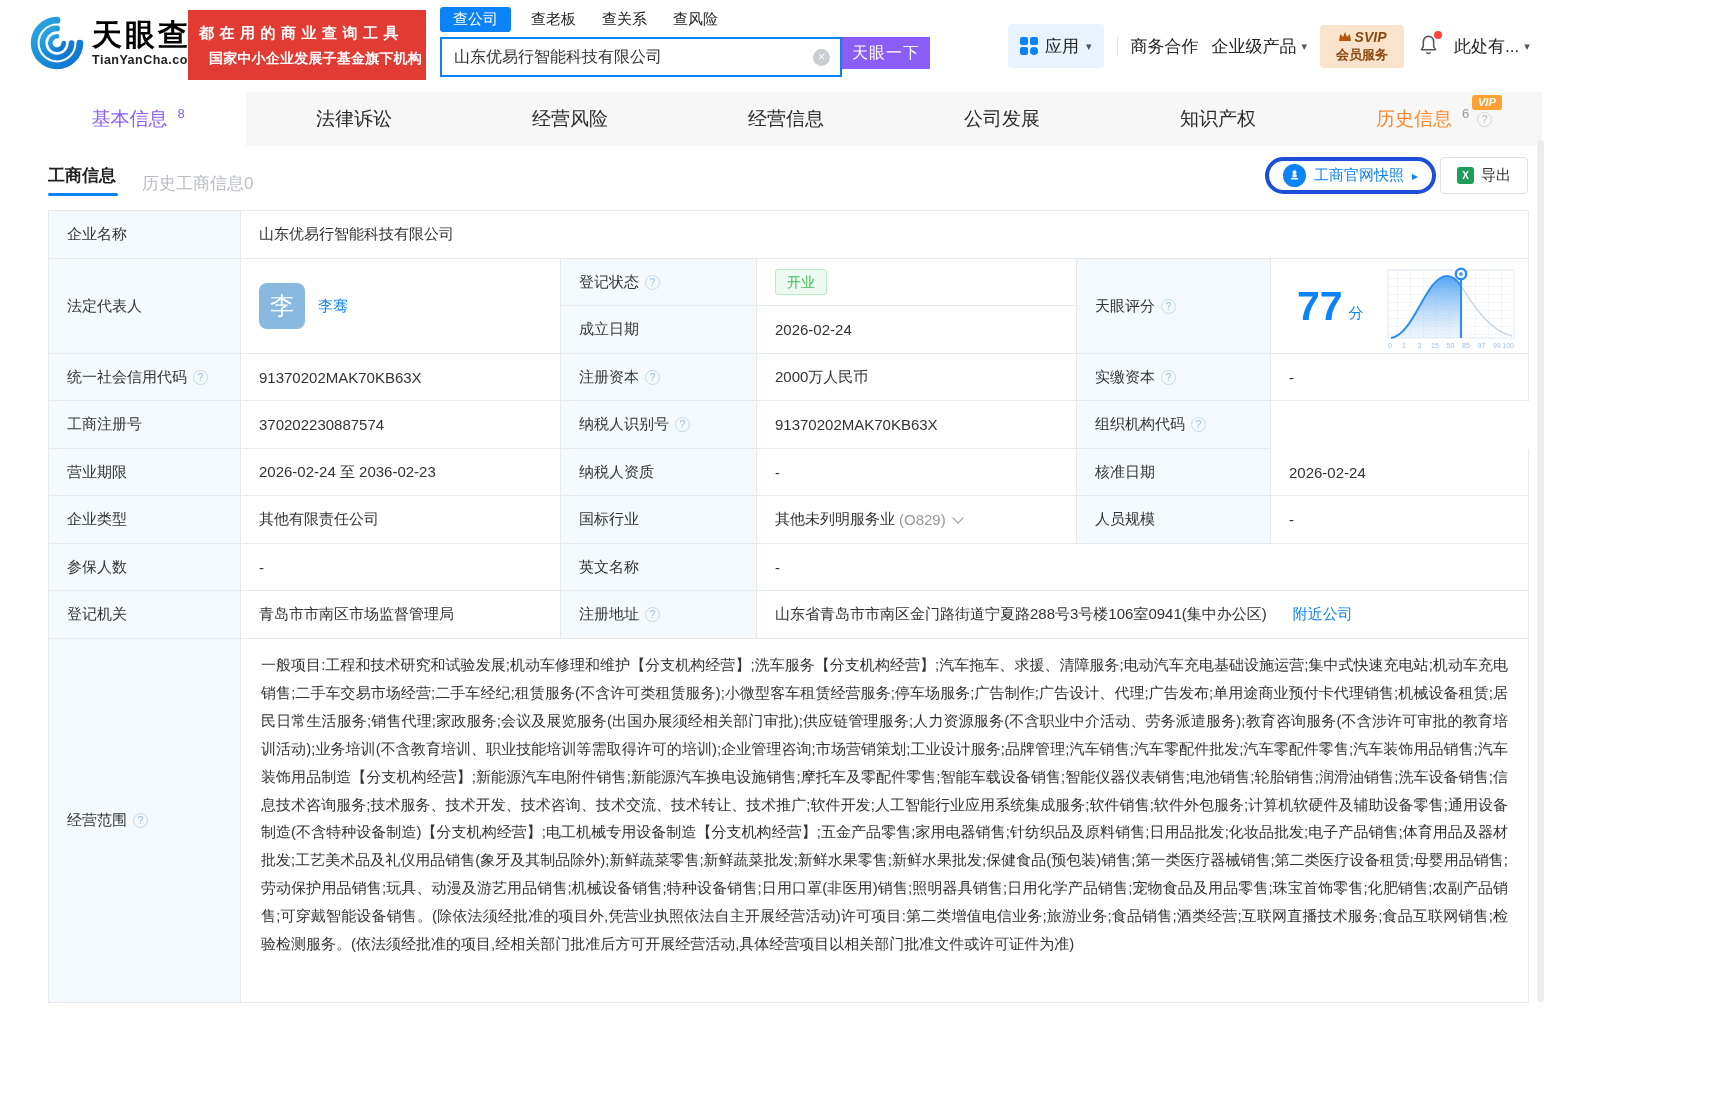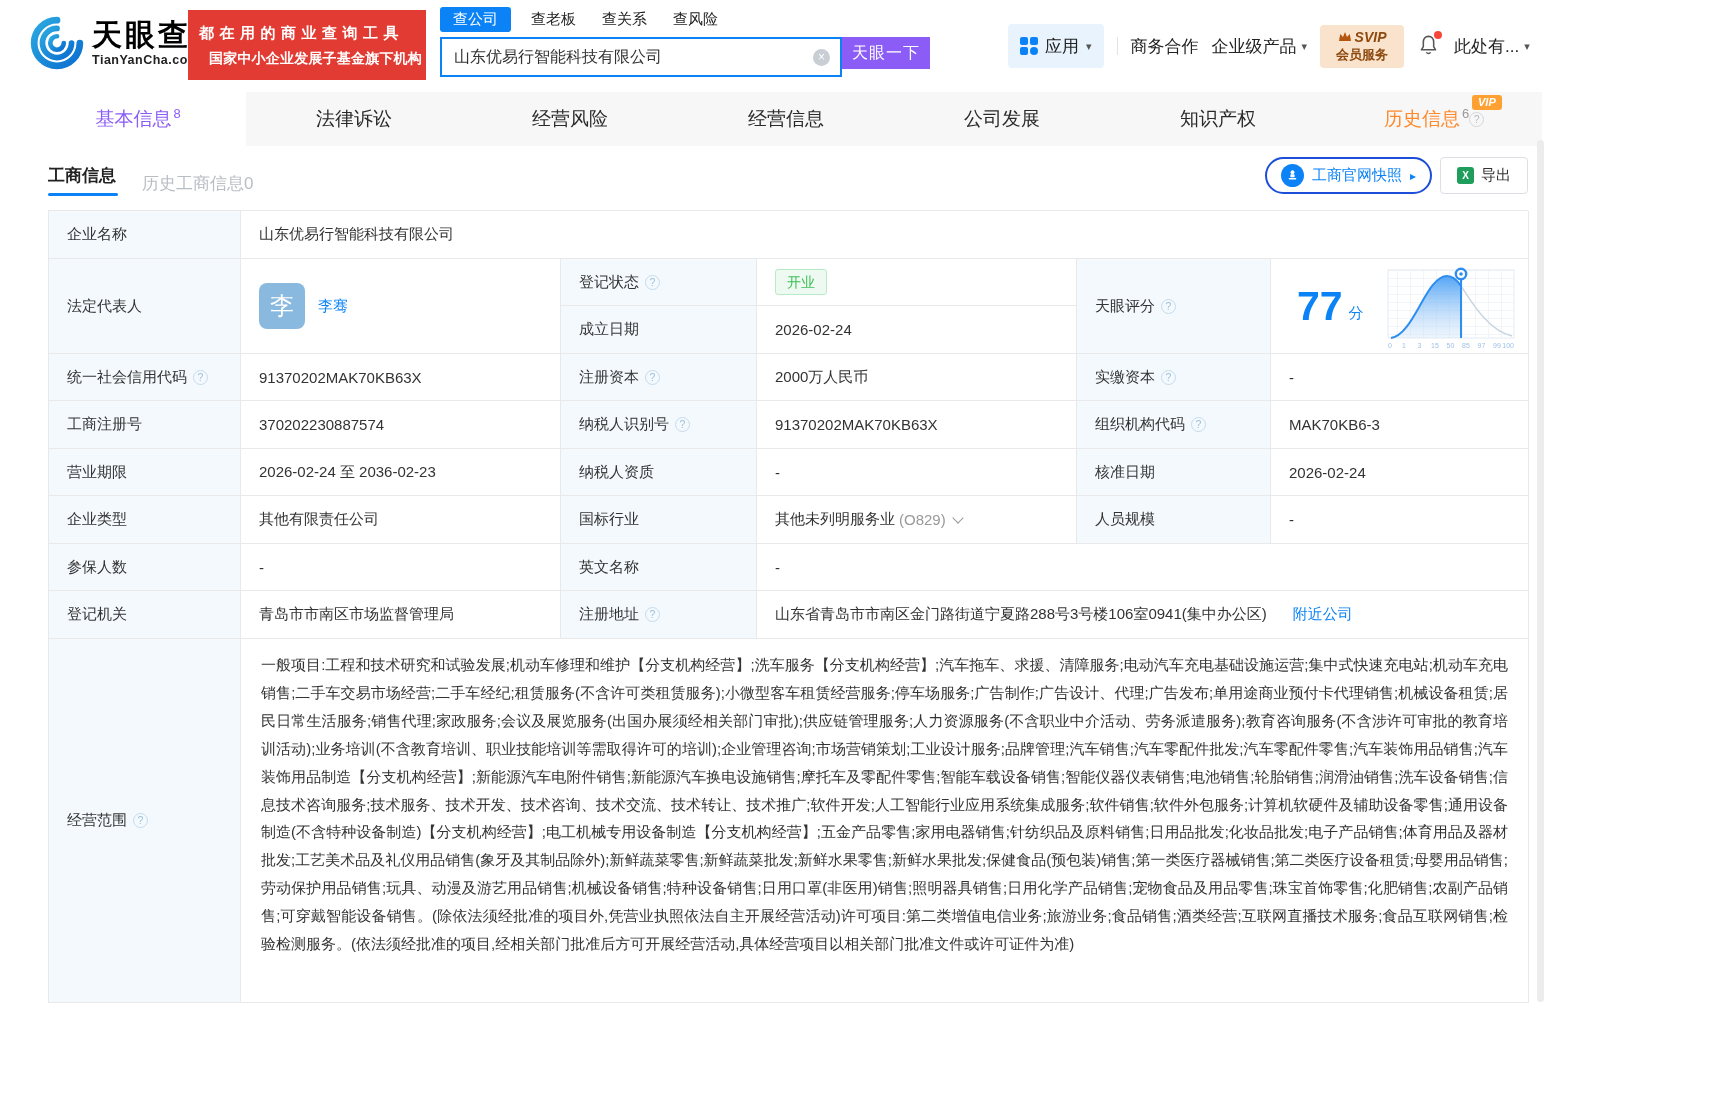--- a/index.html
+++ b/index.html
@@ -40,36 +40,36 @@
   .vline { width:1px; height:18px; background:#e3e3e3; }
   .nav-link { font-size:17px; color:#222; cursor:pointer; display:flex; align-items:center; gap:5px; white-space:nowrap; }
   .svip-chip { background:#fae3cd; border-radius:4px; padding:4px 16px; text-align:center; color:#8c4a10; cursor:pointer; }
   .svip-top { display:flex; align-items:center; justify-content:center; gap:3px; font-size:14px; font-weight:bold; font-style:italic; }
   .svip-bottom { font-size:13px; font-weight:bold; margin-top:1px; }
   .bell-wrap { position:relative; cursor:pointer; width:24px; height:26px; }
   .red-dot { position:absolute; right:-1px; top:-2px; width:8px; height:8px; border-radius:50%; background:#f5483b; }
 
   
   .maintabs { position:absolute; left:30px; top:92px; width:1512px; height:54px; background:#f7f7f7; display:flex; }
-  .mtab { width:216px; height:54px; display:flex; align-items:center; justify-content:center; gap:0;
+  .mtab { width:216px; height:54px; display:flex; align-items:center; justify-content:center; gap:8px;
           font-size:19px; color:#2a2a2a; cursor:pointer; position:relative; }
   .mtab.active { background:#fff; color:#8b5cf6; font-weight:normal; }
   .mtab .count { font-size:13px; margin-left:2px; position:relative; top:-6px; }
   .mtab.history { color:#ff8a2b; }
   .mtab.history .count { color:#999; }
   .vip-badge { position:absolute; top:3px; left:146px; background:#ffa033; color:#fff; font-size:11px;
                font-weight:bold; font-style:italic; padding:1px 6px 2px; border-radius:3px; }
 
   
   .subrow { position:absolute; left:0; top:146px; width:1716px; height:64px; }
   .subtab-current { position:absolute; left:48px; top:18px; font-size:17px; font-weight:bold; color:#222; cursor:pointer; }
   .subtab-underline { position:absolute; left:48px; top:47px; width:70px; height:3px; background:#0b83f6; border-radius:2px; }
   .subtab-history { position:absolute; left:142px; top:18px; font-size:17px; color:#b9bdc4; cursor:pointer;margin-top:8px; }
   .snapshot-btn { position:absolute; left:1265px; top:11px; height:37px; display:flex; align-items:center; gap:8px;
-                  border:2px solid #1d4ed8; border-radius:19px; padding:0 14px; color:#0b83f6; font-size:15px;
+                  border:4px solid #1d4ed8; border-radius:19px; padding:0 14px; color:#0b83f6; font-size:15px;
                   background:#fff; cursor:pointer; }
   .stamp-circle { width:23px; height:23px; border-radius:50%; background:#0b83f6; display:flex; align-items:center; justify-content:center; }
   .snapshot-arrow { font-size:12px; }
   .export-btn { position:absolute; left:1440px; top:11px; width:88px; height:37px; display:flex; align-items:center;
                 justify-content:center; gap:7px; border:1px solid #dcdfe3; border-radius:4px; background:#fff;
                 font-size:15px; color:#333; cursor:pointer; }
   .excel-icon { width:17px; height:17px; background:#1f9d5b; border-radius:3px; color:#fff; font-size:10px;
                 font-weight:bold; display:flex; align-items:center; justify-content:center; }
 
   
@@ -316,21 +316,20 @@
   <div class="cell" style="grid-area:5/2/6/3">370202230887574</div>
   <div class="cell lbl" style="grid-area:5/3/6/4">
     <span>纳税人识别号</span>
     <span class="q">?</span>
   </div>
   <div class="cell" style="grid-area:5/4/6/5">91370202MAK70KB63X</div>
   <div class="cell lbl" style="grid-area:5/5/6/6">
     <span>组织机构代码</span>
     <span class="q">?</span>
   </div>
-  <div class="cell" style="grid-area:5/6/6/7">MAK70KB6-3</div>
 
   <div class="cell lbl" style="grid-area:6/1/7/2">营业期限</div>
   <div class="cell" style="grid-area:6/2/7/3">2026-02-24 至 2036-02-23</div>
   <div class="cell lbl" style="grid-area:6/3/7/4">纳税人资质</div>
   <div class="cell" style="grid-area:6/4/7/5">-</div>
   <div class="cell lbl" style="grid-area:6/5/7/6">核准日期</div>
   <div class="cell" style="grid-area:6/6/7/7">2026-02-24</div>
 
   <div class="cell lbl" style="grid-area:7/1/8/2">企业类型</div>
   <div class="cell" style="grid-area:7/2/8/3">其他有限责任公司</div>

